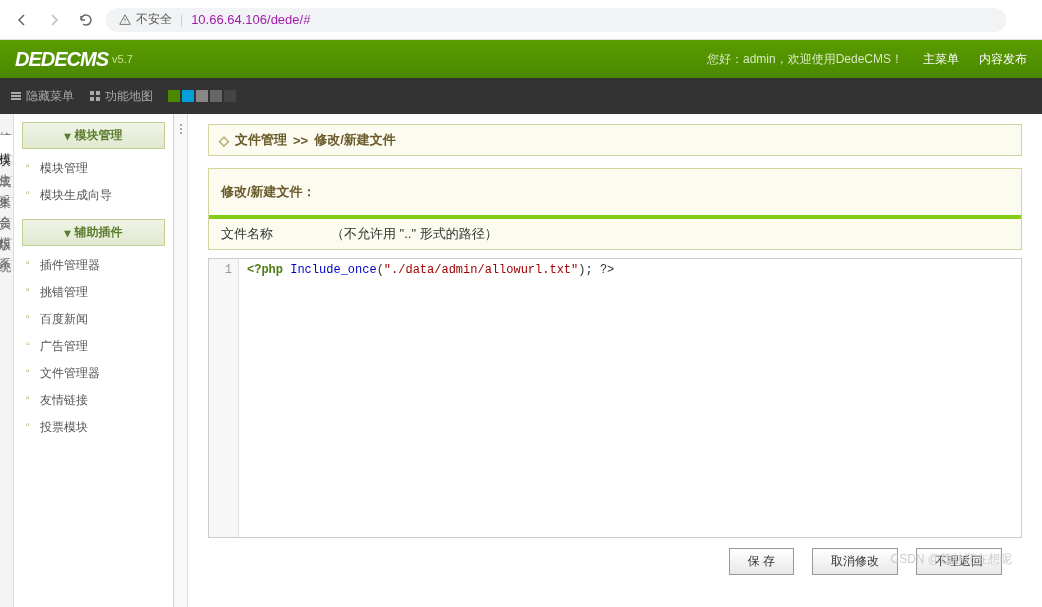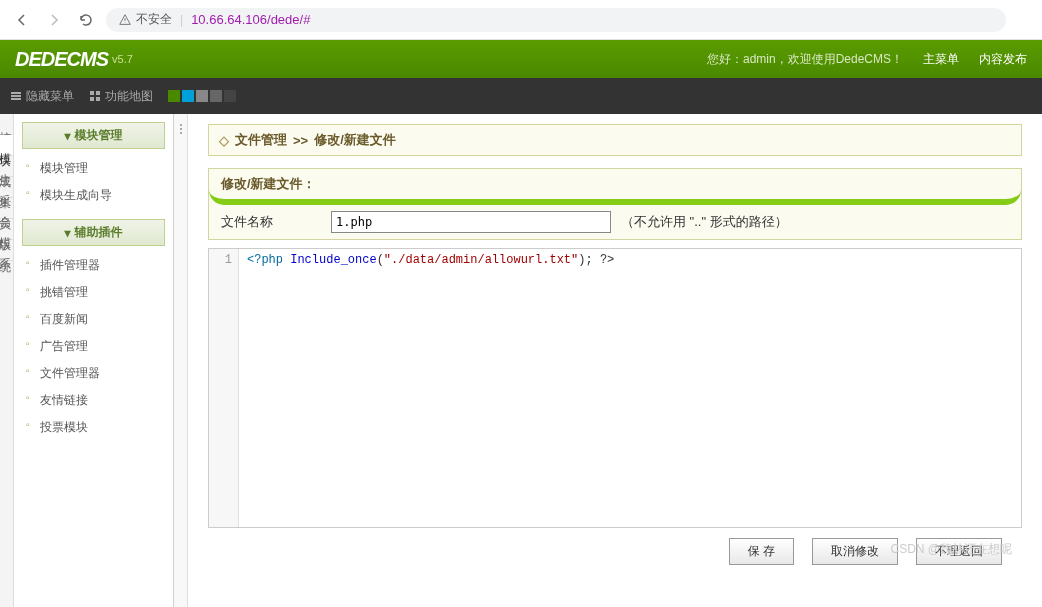--- a/index.html
+++ b/index.html
@@ -44,31 +44,31 @@
     .splitter { width: 14px; background: #f8f8f8; border-right: 1px solid #ddd; display: flex; align-items: flex-start; justify-content: center; padding-top: 10px; cursor: col-resize; }
     .splitter-handle { width: 8px; height: 30px; display: flex; flex-direction: column; gap: 2px; align-items: center; }
     .splitter-dot { width: 2px; height: 2px; background: #aaa; }
     
     
     .content { flex: 1; padding: 10px 20px; overflow: auto; }
     .breadcrumb { padding: 6px 10px; border: 1px solid #d4d4a0; background: #fbfbf0; font-size: 13px; color: #6a5a2a; font-weight: bold; margin-bottom: 12px; display: flex; align-items: center; gap: 6px; }
     .diamond { color: #b0a060; }
     
     .form-block { border: 1px solid #d4d4a0; background: #fbfbf0; }
-    .form-title { padding: 6px 12px; font-size: 13px; color: #6a5a2a; font-weight: bold; border-bottom: 6px solid #84cc16; border-radius: 15px; }
+    .form-title { padding: 14px 12px; font-size: 13px; color: #6a5a2a; font-weight: bold; border-bottom: 4px solid #84cc16; }
     .form-row { display: flex; align-items: center; padding: 6px 12px; gap: 10px; }
     .form-label { width: 100px; font-size: 13px; color: #333; }
     .form-input { width: 280px; height: 22px; border: 1px solid #888; padding: 0 4px; font-size: 12px; font-family: monospace; }
     .form-hint { font-size: 13px; color: #333; }
     
     
     .code-editor { border: 1px solid #ccc; margin-top: 8px; height: 280px; display: flex; background: #fff; font-family: "Courier New", monospace; font-size: 12px; }
     .gutter { width: 30px; background: #f7f7f7; border-right: 1px solid #e0e0e0; text-align: right; padding: 4px 6px 4px 0; color: #999; }
     .code-area { flex: 1; padding: 4px 8px; color: #333; white-space: pre; }
-    .code-php { color: #0369a1; }
+    .code-php { color: #4d7c0f; font-weight: bold; }
     .code-fn { color: #0000cd; }
     .code-str { color: #a00000; }
     
     
     .btn-bar { display: flex; justify-content: flex-end; gap: 18px; padding: 10px 20px; align-items: center; }
     .btn { padding: 4px 18px; border: 1px solid #999; background: linear-gradient(#fff, #e8e8e8); font-size: 12px; cursor: pointer; color: #333; }
     .watermark { color: #ccc; font-size: 12px; margin-left: 20px; }
   </style>
 </head>
 <body>
@@ -190,21 +190,20 @@
       <span class="diamond">◇</span>
       <span>文件管理</span>
       <span>&gt;&gt;</span>
       <span>修改/新建文件</span>
     </div>
 
     <div class="form-block">
       <div class="form-title">修改/新建文件：</div>
       <div class="form-row">
         <span class="form-label">文件名称</span>
-        <input class="form-input" value="1.php" style="">
         <span class="form-hint">（不允许用 ".." 形式的路径）</span>
       </div>
     </div>
 
     <div class="code-editor">
       <div class="gutter"><span>1</span></div>
       <div class="code-area"><span class="code-php">&lt;?php </span><span class="code-fn">Include_once</span><span>(</span><span class="code-str">"./data/admin/allowurl.txt"</span><span>); ?&gt;</span></div>
     </div>
 
     <div class="btn-bar">

